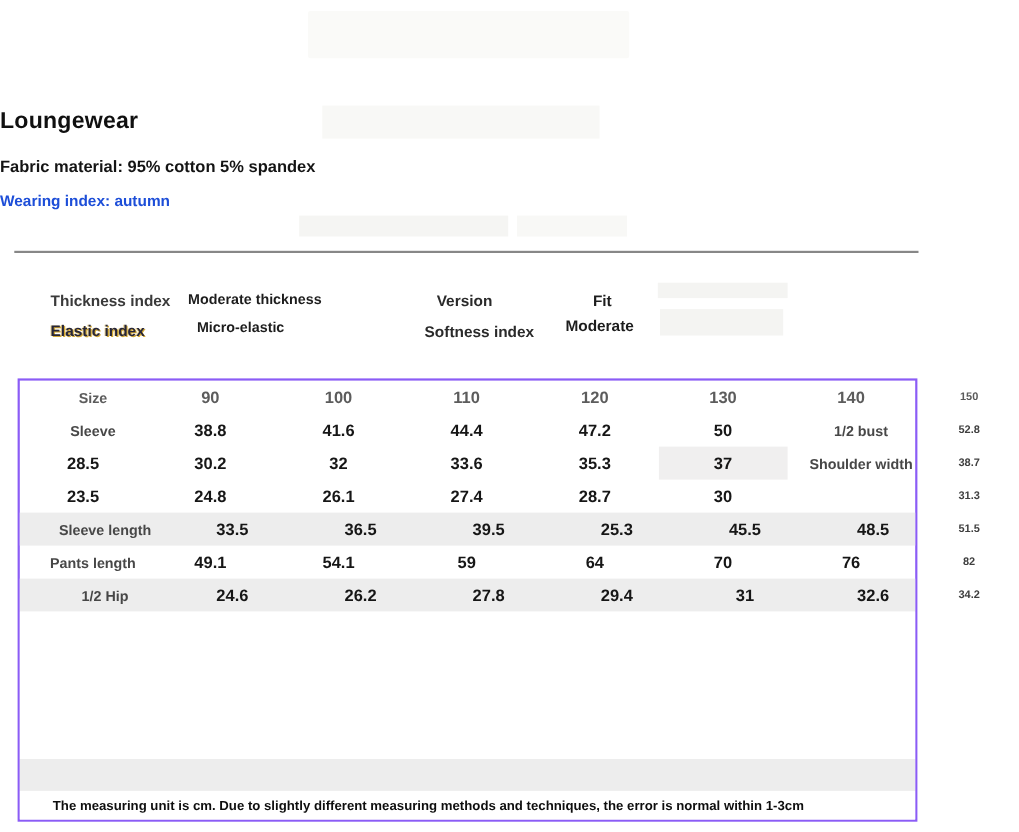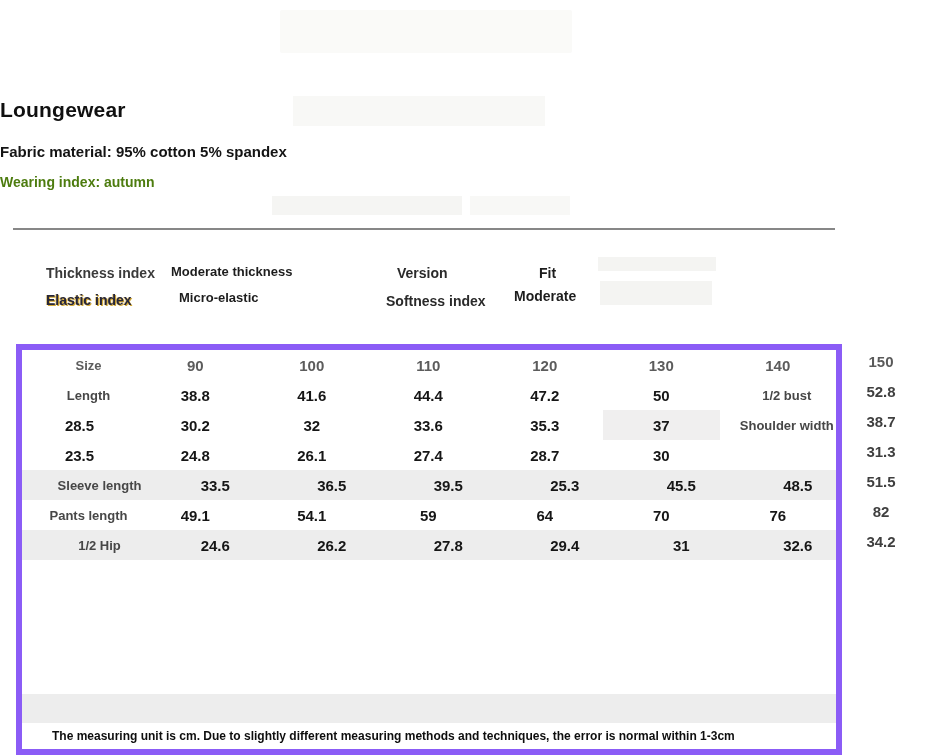--- a/index.html
+++ b/index.html
@@ -6,62 +6,62 @@
   body{
     width:926px;height:756px;position:relative;background:#ffffff;
     font-family:"Liberation Sans","DejaVu Sans",sans-serif;
     font-weight:700;color:#161616;overflow:hidden;
   }
   
   .top-band{position:absolute;left:280px;top:10px;width:292px;height:43px;background:#fafaf8;border-radius:2px;}
   .title-ghost{position:absolute;left:293px;top:96px;width:252px;height:30px;background:#f8f8f6;}
   .page-title{position:absolute;left:0;width:836px;top:98px;font-size:21px;color:#101010;letter-spacing:.2px;}
   .fabric-line{position:absolute;left:0;width:836px;top:143px;font-size:15px;color:#141414;}
-  .wearing-line{position:absolute;left:0;width:836px;top:174px;font-size:14px;color:#4d7c0f;}
+  .wearing-line{position:absolute;left:0;width:836px;top:174px;font-size:14px;color:#1d4ed8;}
   .ghost{position:absolute;background:#f5f5f3;}
   .g1{left:272px;top:196px;width:190px;height:19px;}
   .g2{left:470px;top:196px;width:100px;height:19px;background:#f8f8f6;}
   .g3{left:598px;top:257px;width:118px;height:14px;background:#f4f4f2;}
   .g4{left:600px;top:281px;width:112px;height:24px;background:#f4f4f2;}
   .divider{position:absolute;left:13px;top:228px;width:822px;height:2px;background:#878787;}
   
   .spec{position:absolute;white-space:nowrap;}
   .s-th-l{left:46px;top:265px;font-size:14px;color:#3a3a3a;}
   .s-th-v{left:171px;top:264px;font-size:13px;color:#1d1d1d;}
   .s-ver{left:397px;top:265px;font-size:14px;color:#2a2a2a;}
   .s-fit{left:539px;top:265px;font-size:14px;color:#1d1d1d;}
   .s-el-l{left:46px;top:292px;font-size:14px;color:#26263a;text-shadow:1px 1px 0 rgba(203,153,15,.85),-1px 0 0 rgba(203,153,15,.45);}
   .s-el-v{left:179px;top:290px;font-size:13px;color:#1d1d1d;}
   .s-so{left:386px;top:293px;font-size:14px;color:#2a2a2a;}
   .s-mod{left:514px;top:288px;font-size:14px;color:#1d1d1d;}
   
   .size-box{
     position:absolute;left:16px;top:344px;width:814px;height:399px;
-    border:6px solid #8b5cf6;background:#fff;
+    border:2px solid #8b5cf6;background:#fff;
     display:grid;
     grid-template-columns:115px repeat(6,1fr);
     grid-template-rows:repeat(7,30px) 134px 29px 26px;
   }
   .tc{display:flex;align-items:center;justify-content:center;font-size:15px;color:#161616;}
   .tc.lbl{font-size:13px;color:#474747;padding-left:18px;}
   .tc.hed{color:#5c5c5c;}
   .band{grid-column:1/-1;background:#ededed;display:flex;}
   .band .tc{flex:0 0 116.5px;}
   .band .tc.lbl{flex:0 0 115px;padding-left:20px;}
   .filler{grid-column:1/-1;background:#ffffff;}
   .grayband{grid-column:1/-1;background:#ededed;}
   .hl{background:#f0efef;}
   .note-row{
     grid-column:1/-1;display:flex;align-items:center;background:#fff;
     padding-left:30px;font-size:12px;color:#0e0e0e;
     white-space:nowrap;overflow:hidden;
   }
   
   .extra-col{position:absolute;left:836px;top:346px;width:90px;}
-  .extra-col .ec{height:30px;display:flex;align-items:center;justify-content:center;font-size:15px;color:#3f3f3f;}
+  .extra-col .ec{height:30px;display:flex;align-items:center;justify-content:center;font-size:10px;color:#3f3f3f;}
   .extra-col .ec.hed{color:#5a5a5a;}
 </style>
 </head>
 <body>
 
 <div class="top-band"></div>
 <div class="title-ghost"></div>
 
 <div class="page-title">Loungewear</div>
 <div class="fabric-line">Fabric material: 95% cotton 5% spandex</div>
@@ -85,21 +85,21 @@
 <div class="size-box">
 
   <div class="tc lbl hed">Size</div>
   <div class="tc hed">90</div>
   <div class="tc hed">100</div>
   <div class="tc hed">110</div>
   <div class="tc hed">120</div>
   <div class="tc hed">130</div>
   <div class="tc hed">140</div>
 
-  <div class="tc lbl">Length</div>
+  <div class="tc lbl">Sleeve</div>
   <div class="tc">38.8</div>
   <div class="tc">41.6</div>
   <div class="tc">44.4</div>
   <div class="tc">47.2</div>
   <div class="tc">50</div>
 
   <div class="tc lbl">1/2 bust</div>
   <div class="tc">28.5</div>
   <div class="tc">30.2</div>
   <div class="tc">32</div>

